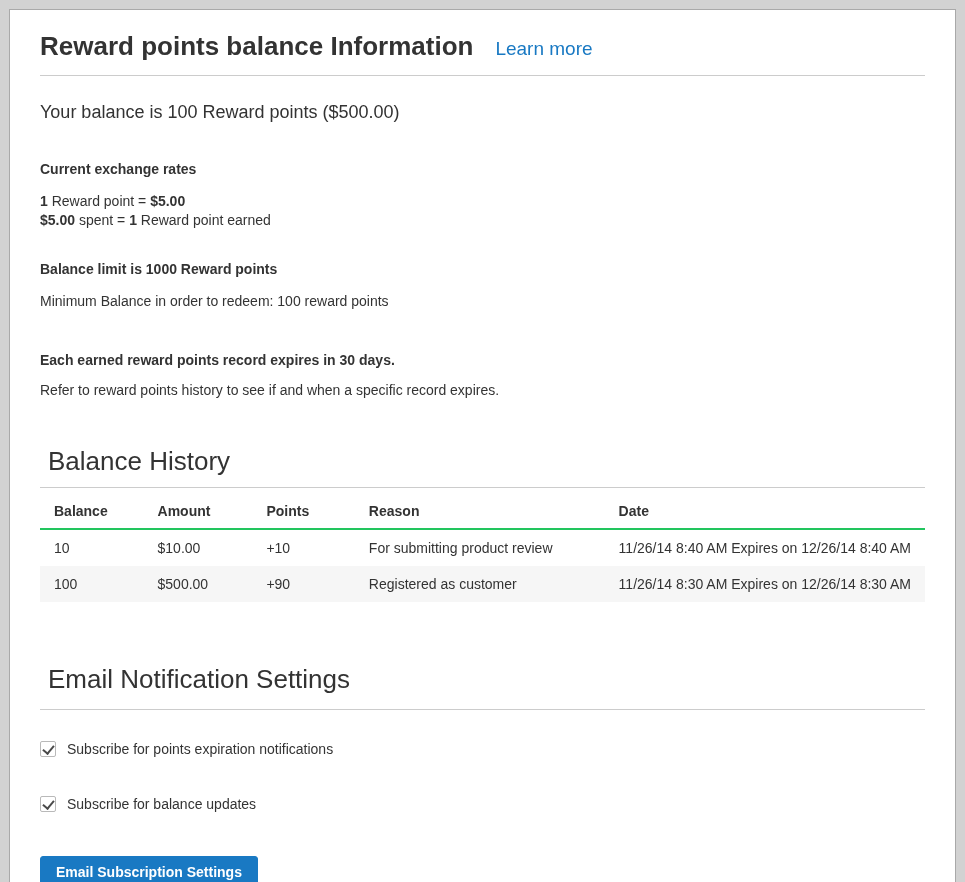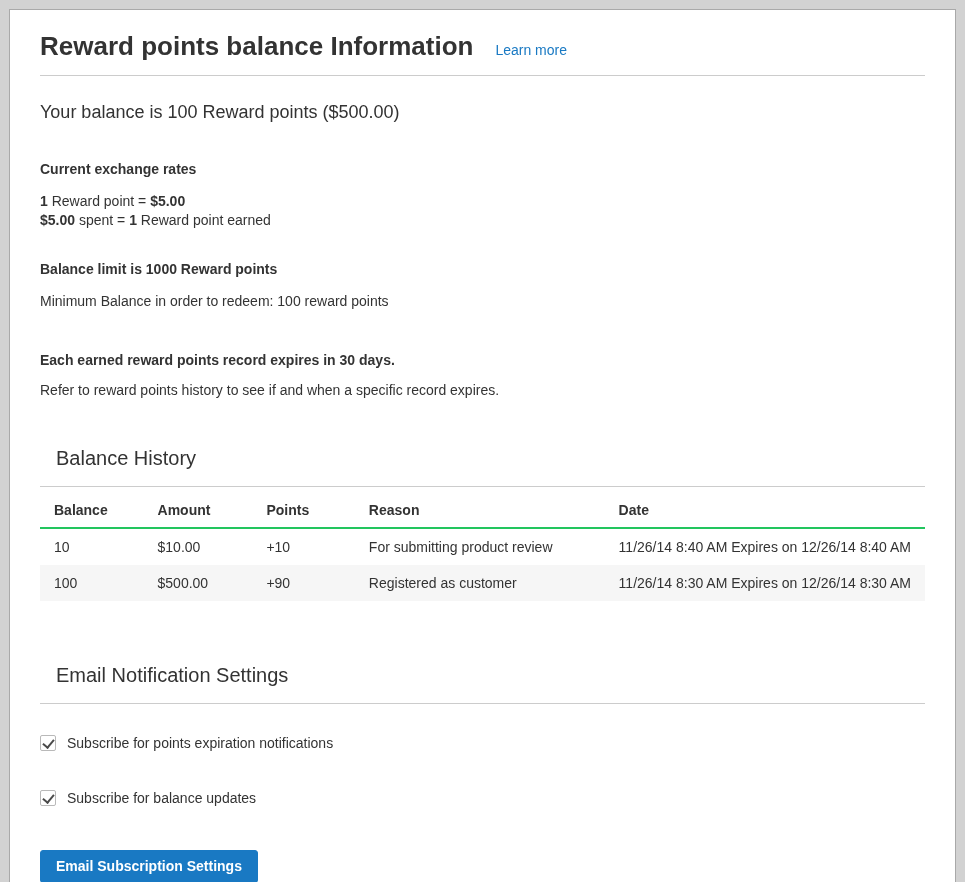--- a/index.html
+++ b/index.html
@@ -24,21 +24,21 @@
   h1 {
     font-size: 26px;
     font-weight: 700;
     color: #333;
     margin: 8px 0 0 0;
     line-height: 1.2;
   }
   a.learn-more {
     color: #1979c3;
     text-decoration: none;
-    font-size: 14px;
+    font-size: 19px;
     cursor: pointer;
   }
   .divider {
     border: 0;
     border-bottom: 1px solid #cccccc;
     margin: 13px 0 0 0;
     height: 0;
   }
 
   
@@ -46,24 +46,24 @@
   .exchange-heading { font-weight: bold; margin-top: 38px; }
   .exchange-lines { margin-top: 15px; line-height: 19px; }
   .b { font-weight: bold; }
   .balance-limit { font-weight: bold; margin-top: 31px; }
   .min-balance { margin-top: 16px; }
   .expiration { font-weight: bold; margin-top: 43px; }
   .expiration-note { margin-top: 14px; }
 
   
   h2 {
-    font-size: 20px;
+    font-size: 26px;
     font-weight: 300;
     color: #333;
-    margin: 16px;
+    margin: 8px;
     line-height: 1.2;
   }
   .history-heading { margin-top: 48px; }
   .email-heading { margin-top: 62px; }
 
   
   table {
     width: 100%;
     border-collapse: collapse;
     margin-top: 10px;

